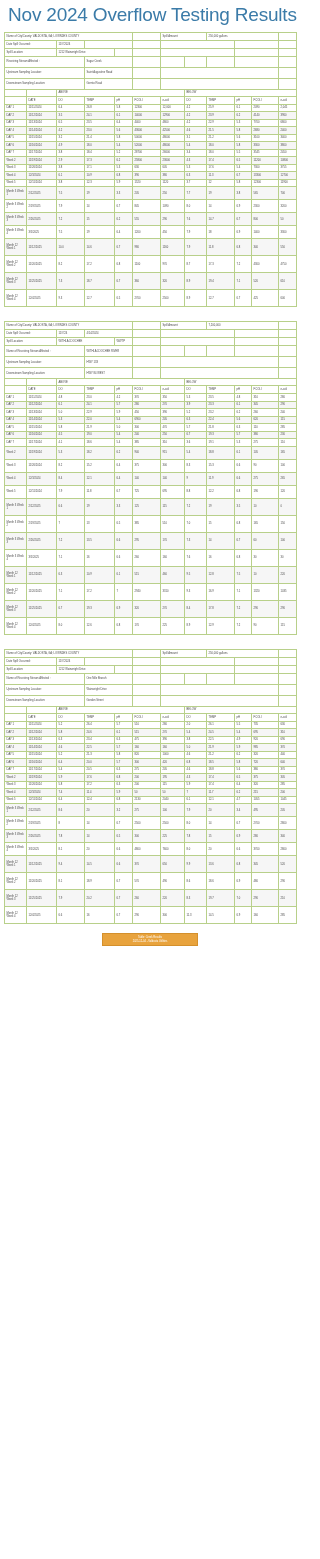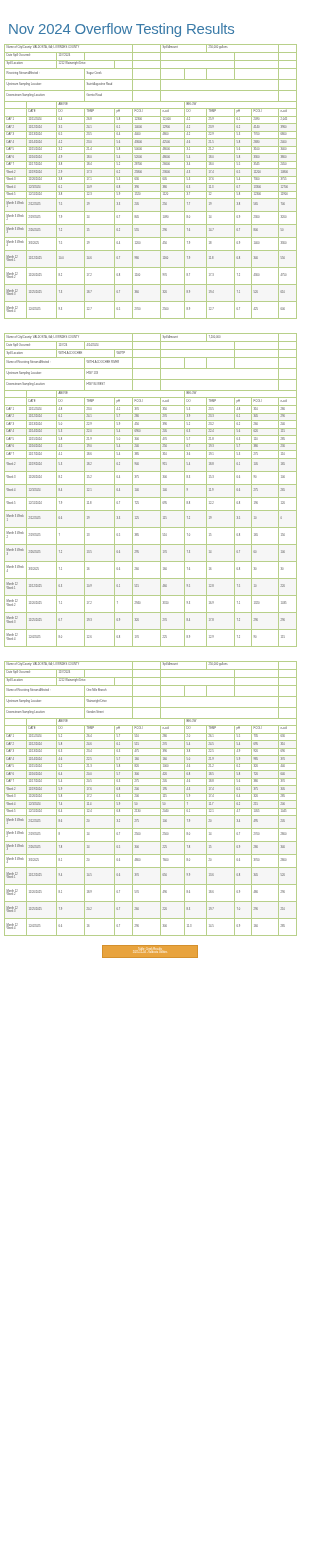--- a/index.html
+++ b/index.html
@@ -10,25 +10,25 @@
     font-family: "Liberation Sans", sans-serif;
   }
   .page {
     width: 300px;
     min-height: 1559px;
     background: #ffffff;
     padding: 0 4px 4px 4px;
     position: relative;
   }
   .doc-title {
-    font-size: 15px;
+    font-size: 19px;
     font-weight: 400;
     color: #3b7ba8;
     letter-spacing: -0.2px;
-    padding: 21px 4px 6px 4px;
+    padding: 5px 4px 6px 4px;
     margin: 0;
     line-height: 1.1;
     white-space: nowrap;
   }
   table.grid {
     border-collapse: collapse;
     width: 292px;
     table-layout: fixed;
     margin: 0 0 9px 0;
   }

